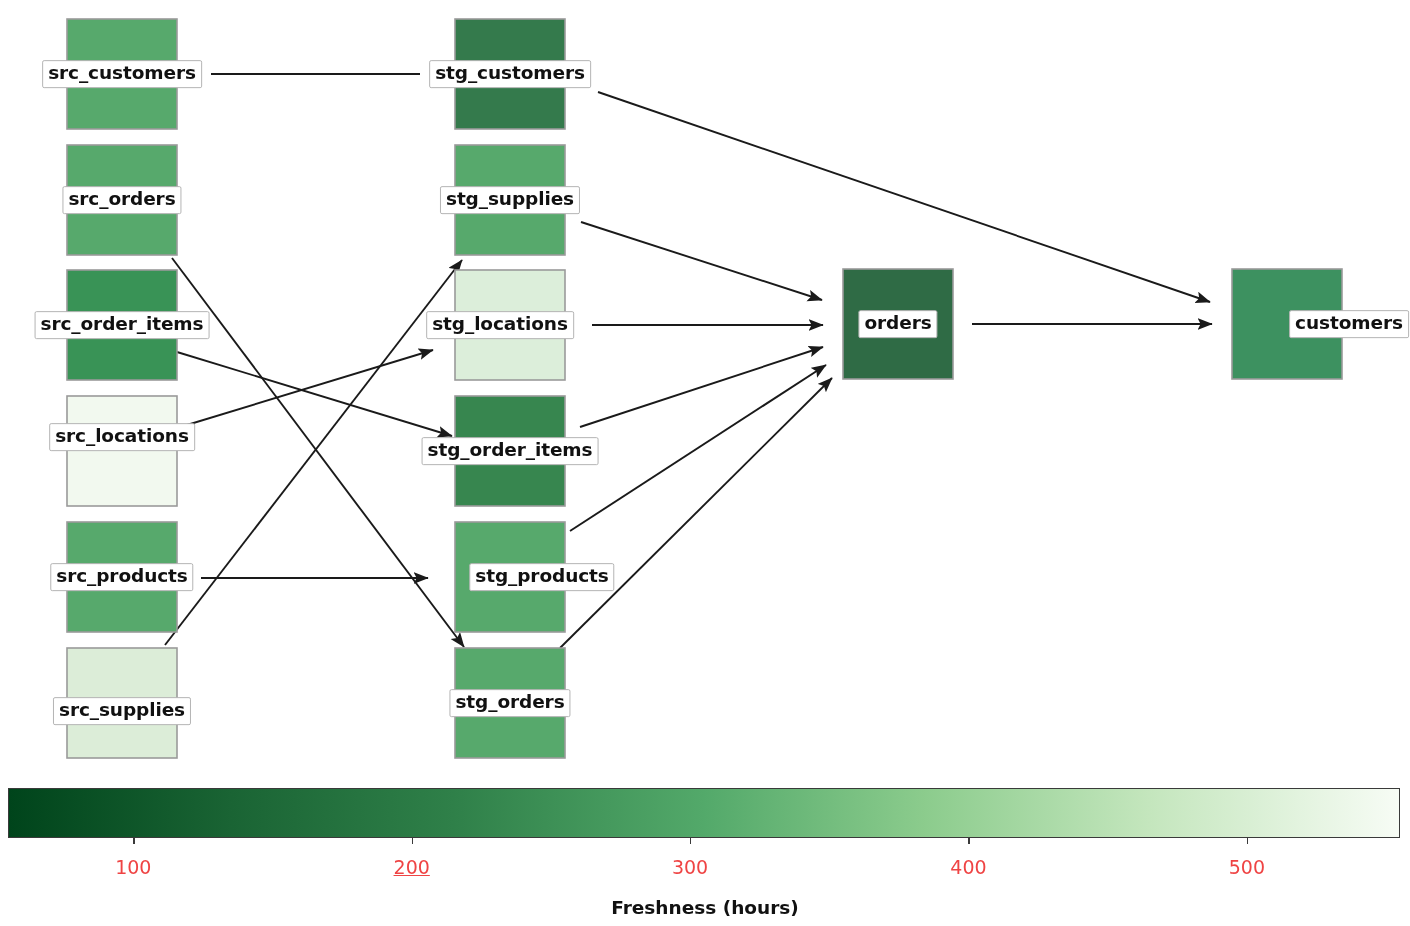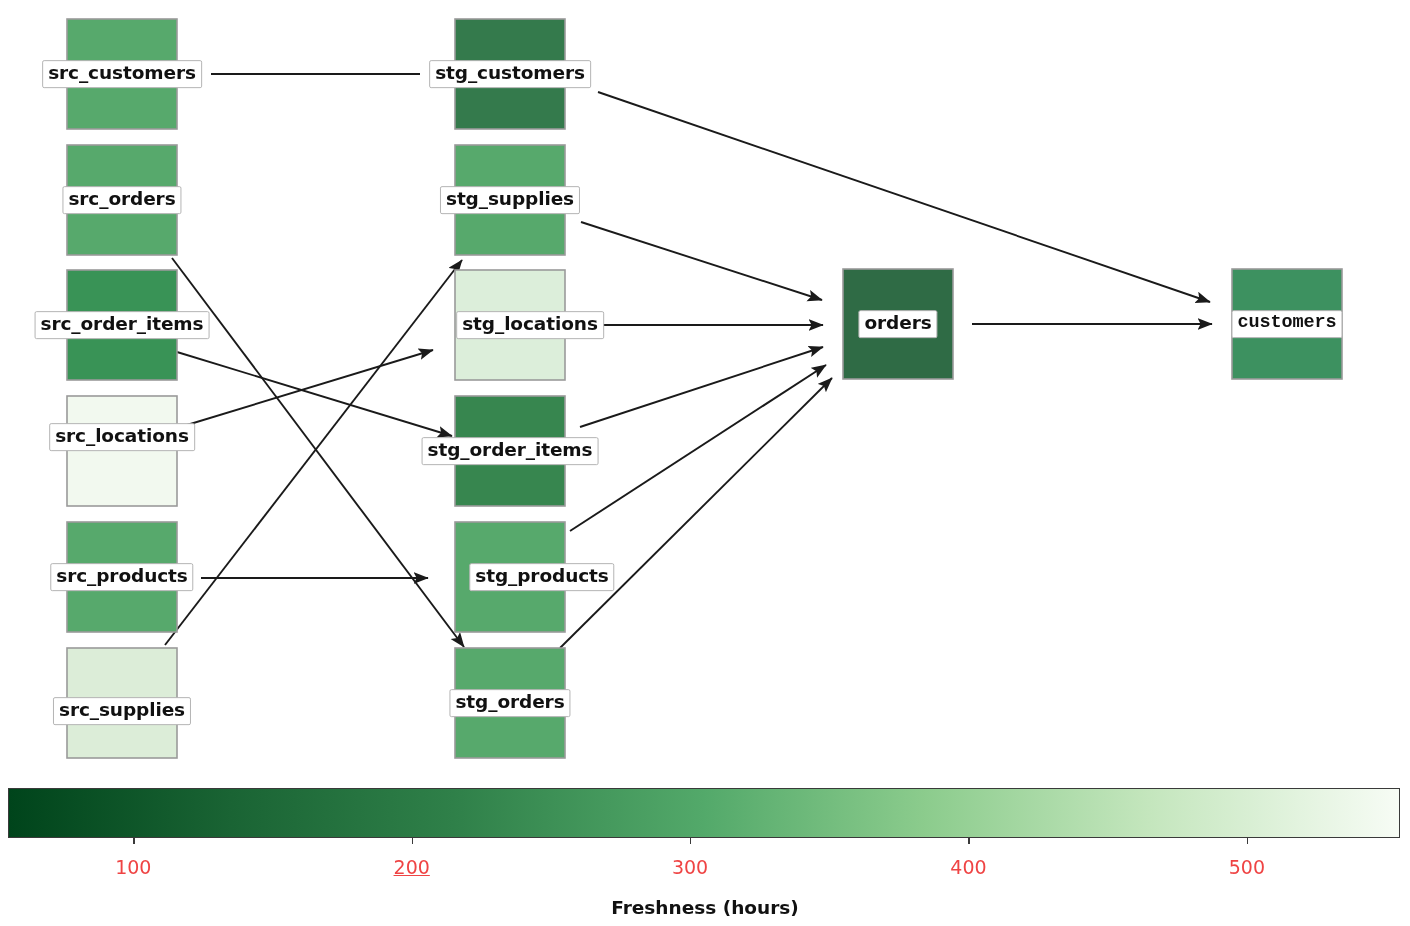--- a/index.html
+++ b/index.html
@@ -136,26 +136,26 @@
 
   <div id="labels-layer">
       <div class="node-label" style="left: 122px; top: 74px;">src_customers</div>
       <div class="node-label" style="left: 122px; top: 200px;">src_orders</div>
       <div class="node-label" style="left: 122px; top: 325px;">src_order_items</div>
       <div class="node-label" style="left: 122px; top: 437px;">src_locations</div>
       <div class="node-label" style="left: 122px; top: 577px;">src_products</div>
       <div class="node-label" style="left: 122px; top: 703px; margin-top: 8px;">src_supplies</div>
       <div class="node-label" style="left: 510px; top: 74px;">stg_customers</div>
       <div class="node-label" style="left: 510px; top: 200px;">stg_supplies</div>
-      <div class="node-label" style="left: 530px; top: 325px; text-align: center;">stg_locations</div>
+      <div class="node-label" style="left: 500px; top: 325px; text-align: center;">stg_locations</div>
       <div class="node-label" style="left: 510px; top: 451px;">stg_order_items</div>
       <div class="node-label" style="left: 510px; top: 577px; margin-left: 32px;">stg_products</div>
       <div class="node-label" style="left: 510px; top: 703px;">stg_orders</div>
       <div class="node-label" style="left: 898px; top: 324px;">orders</div>
-      <div class="node-label" style="left: 1287px; top: 324px; font-family: Liberation Mono, monospace;">customers</div>
+      <div class="node-label" style="left: 1349px; top: 324px;">customers</div>
     </div>
 
   <div id="colorbar-wrap">
     <div id="colorbar-grad" style="background: linear-gradient(to right, rgb(0, 68, 27) 0%, rgb(26, 100, 52) 16%, rgb(47, 128, 73) 32%, rgb(83, 169, 106) 50%, rgb(140, 204, 141) 66%, rgb(196, 230, 189) 82%, rgb(247, 252, 245) 100%);"></div>
   <div class="cb-tick" style="left: 125.28px;"></div>
       <div class="cb-tick" style="left: 403.68px;"></div>
       <div class="cb-tick" style="left: 682.08px;"></div>
       <div class="cb-tick" style="left: 960.48px;"></div>
       <div class="cb-tick" style="left: 1238.88px;"></div>
     </div>

